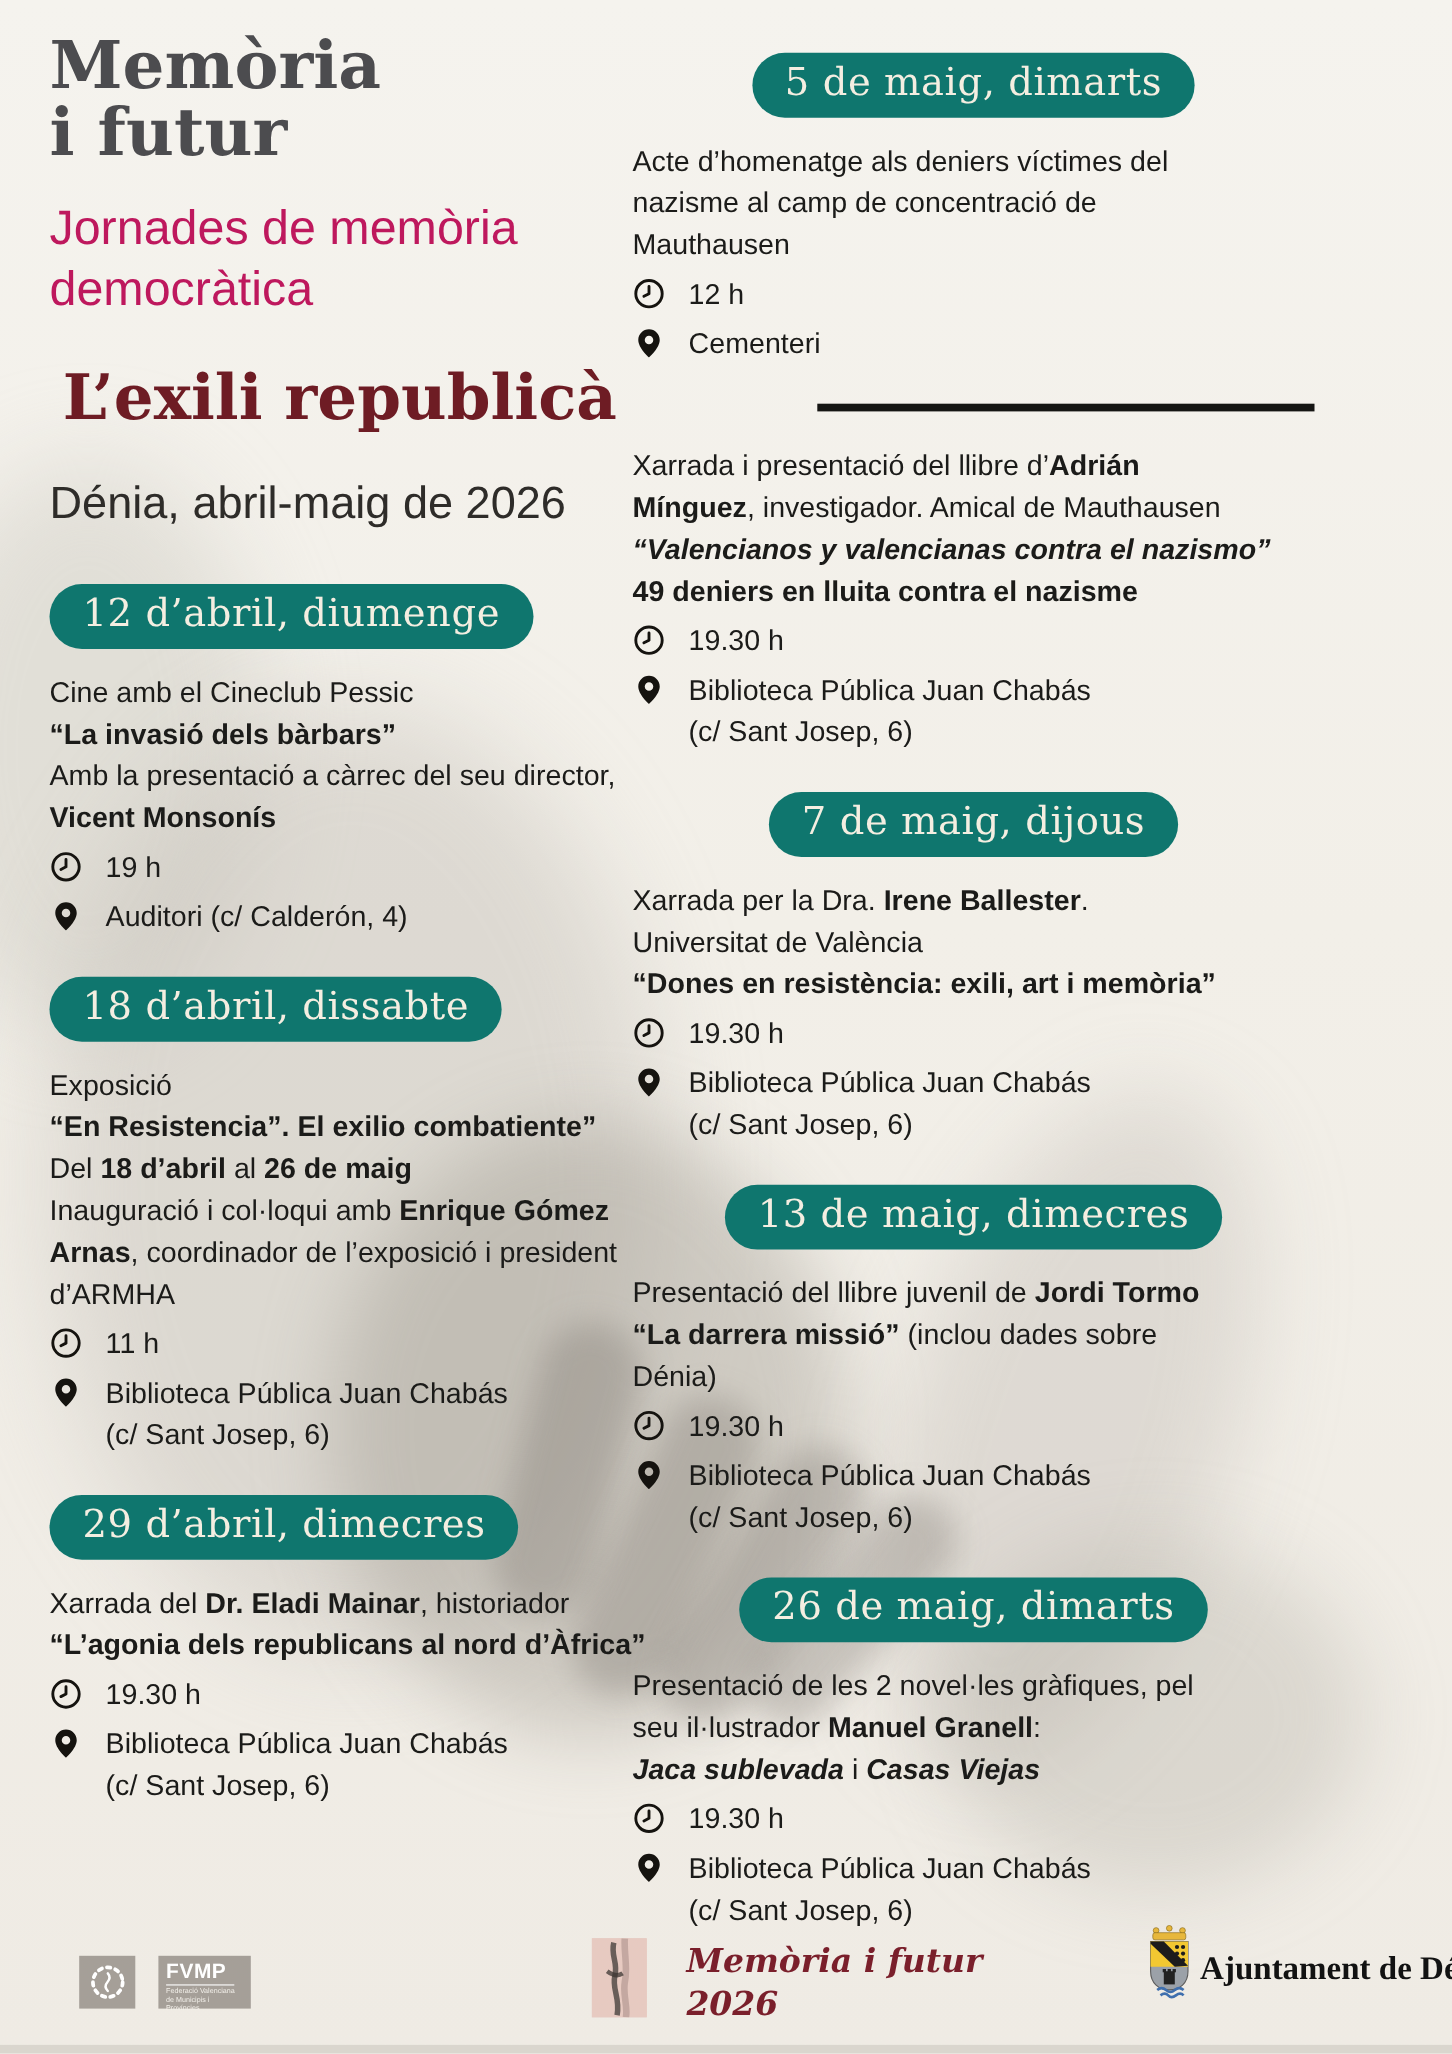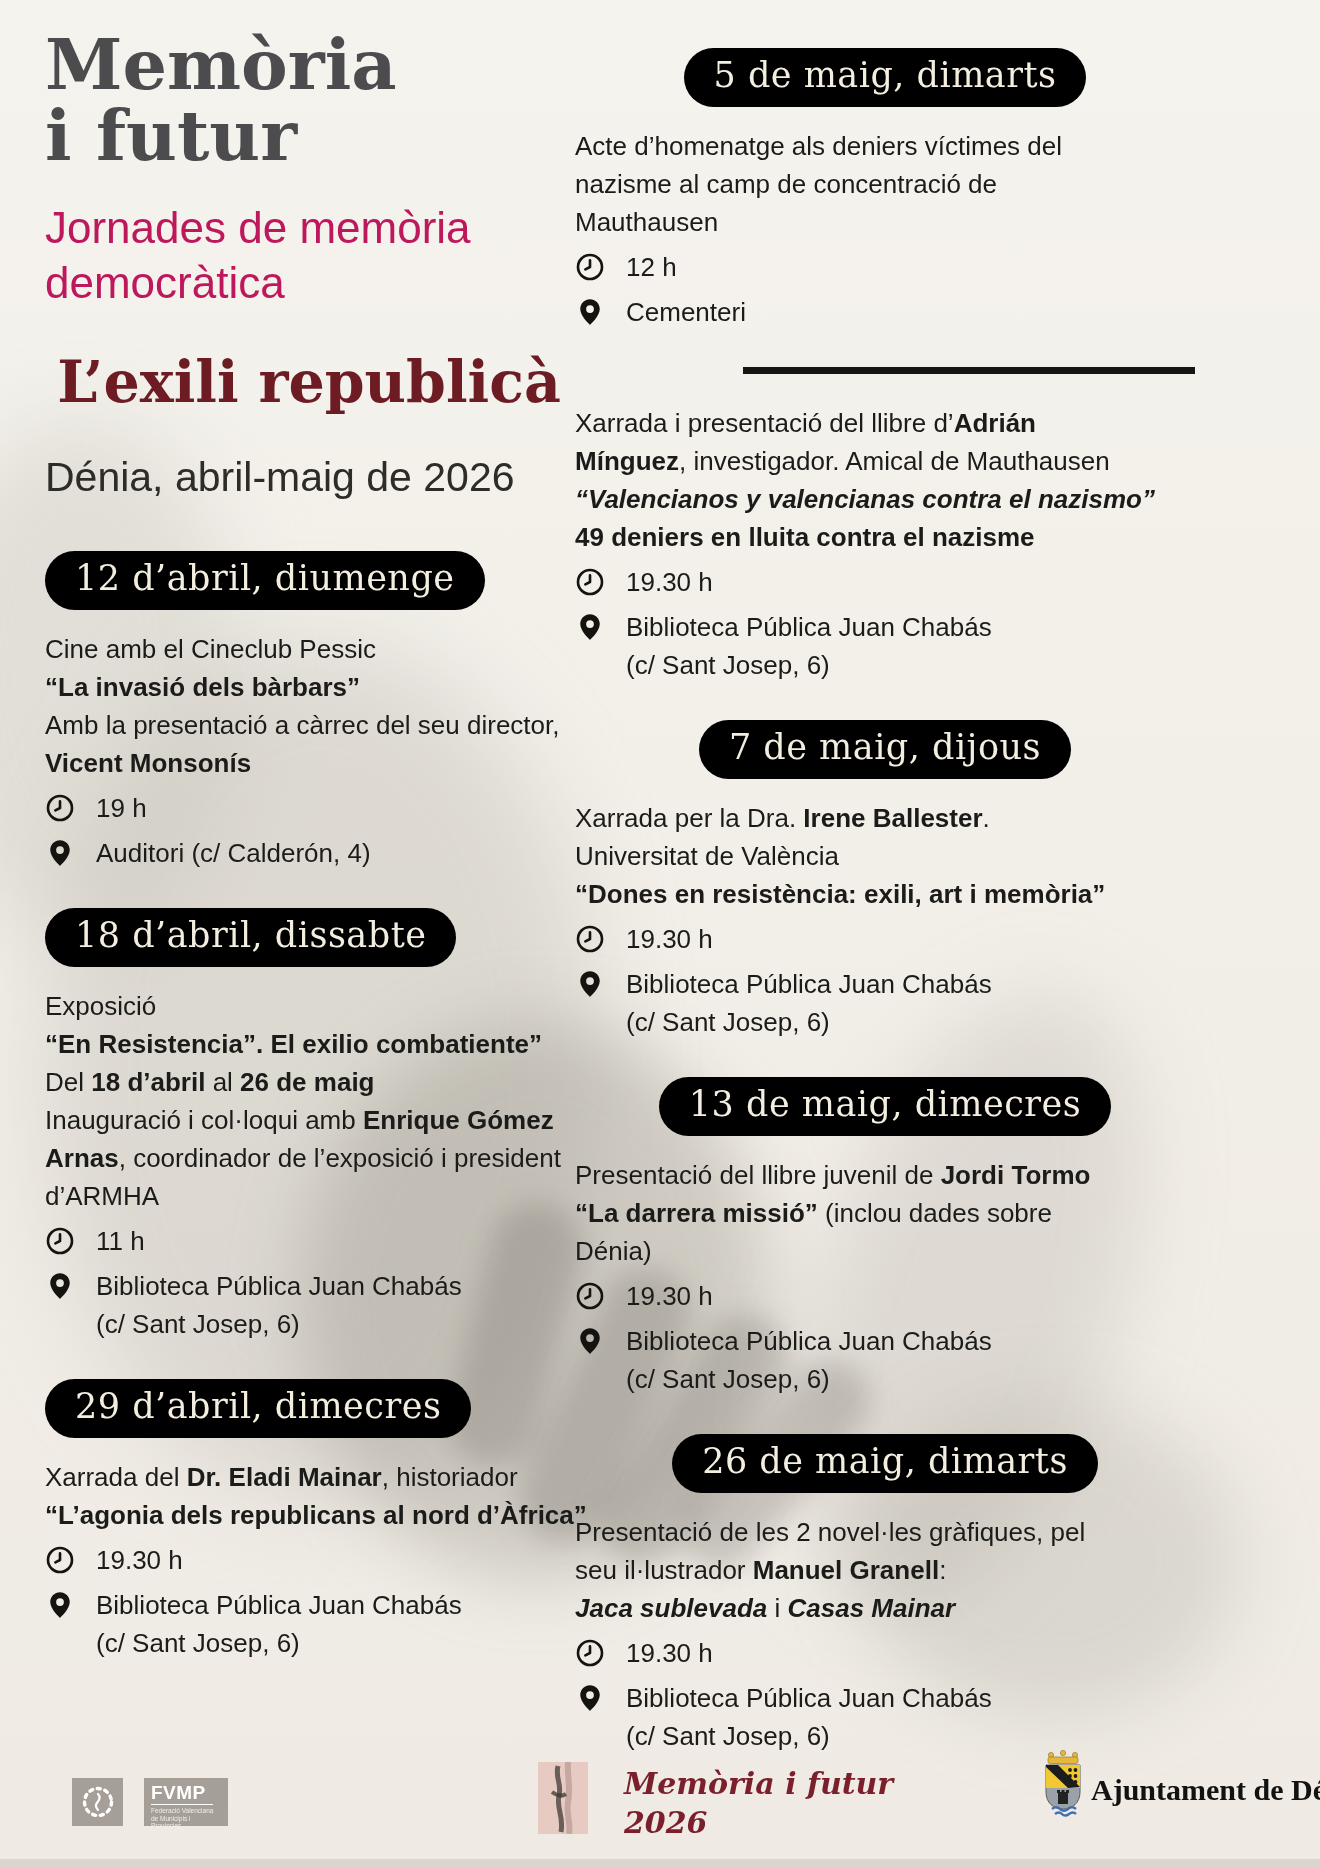--- a/index.html
+++ b/index.html
@@ -20,30 +20,30 @@
   .f1{left:470px;top:1200px;width:92px;height:270px;transform:rotate(14deg);}
   .f2{left:560px;top:1260px;width:90px;height:290px;transform:rotate(24deg);}
   .f3{left:650px;top:1300px;width:88px;height:280px;transform:rotate(32deg);}
   .f4{left:735px;top:1340px;width:80px;height:250px;transform:rotate(40deg);}
   .bottom-edge{position:absolute;left:0;right:0;bottom:0;height:8px;background:#c9c4bc;opacity:.55;}
 
   
   .col{position:absolute;z-index:2;}
   .col-left{left:45px;top:30px;width:528px;}
   .col-right{left:575px;top:48px;width:620px;}
-  .title{font-family:"DejaVu Serif",serif;font-weight:700;font-size:70px;line-height:1.01;color:#4c4c4f;margin:0 0 30px 0;white-space:nowrap;}
+  .title{font-family:"DejaVu Serif",serif;font-weight:700;font-size:60px;line-height:1.01;color:#4c4c4f;margin:0 0 30px 0;white-space:nowrap;}
   .subtitle{font-family:Liberation Sans, sans-serif;font-size:44px;line-height:1.24;color:#be185d;margin:0 0 42px 0;}
   .highlight{font-family:"DejaVu Serif",serif;font-weight:600;font-size:57px;line-height:1.05;color:#6e1c24;margin:0 0 42px 0;white-space:nowrap;text-align:center;}
   .place-date{font-family:Liberation Sans, sans-serif;font-size:41px;color:#2e2c29;margin:18px 0 50px 0;white-space:nowrap;}
 
   .event{margin-bottom:36px;}
   .pill-row{margin:0 0 20px 0;}
   .pill-row.center{text-align:center;}
   .pill{
-    display:inline-block;background:#000000;color:#f4eee1;
+    display:inline-block;background:#0f766e;color:#f4eee1;
     font-family:"DejaVu Serif",serif;font-size:35px;line-height:1;
     padding:10px 30px 14px 30px;border-radius:45px;letter-spacing:.5px;
   }
   .line{font-size:26px;line-height:38px;margin:0;white-space:nowrap;}
   .b{font-weight:700;}
   .i{font-style:italic;}
   .meta{display:flex;align-items:flex-start;gap:21px;margin-top:7px;}
   .meta svg{flex:0 0 30px;margin-top:4px;}
   .mtext{font-size:26px;line-height:38px;white-space:nowrap;}
   .divider{height:7px;background:#151513;width:452px;margin:16px 0 30px auto;}
@@ -243,21 +243,21 @@
           <div>
             <div class="mtext">Biblioteca Pública Juan Chabás</div>
             <div class="mtext">(c/ Sant Josep, 6)</div>
           </div>
         </div>
       </section>
       <section class="event">
         <div class="pill-row center"><span class="pill">26 de maig, dimarts</span></div>
         <p class="line"><span>Presentació de les 2 novel·les gràfiques, pel</span></p>
         <p class="line"><span>seu il·lustrador </span><span class="b ">Manuel Granell</span><span>:</span></p>
-        <p class="line"><span class="b i">Jaca sublevada</span><span> i </span><span class="b i">Casas Mainar</span></p>
+        <p class="line"><span class="b i">Jaca sublevada</span><span> i </span><span class="b i">Casas Viejas</span></p>
         <div class="meta">
           <svg width="30" height="30" viewBox="0 0 24 24" fill="none">
     <circle cx="12" cy="12" r="9.6" stroke="#15130f" stroke-width="2.1"></circle>
     <path d="M12 12 L12 6.7 M12 12 L8.3 13.9" stroke="#15130f" stroke-width="2.1" stroke-linecap="round"></path>
   </svg>
           <span class="mtext">19.30 h</span>
         </div>
         <div class="meta">
           <svg width="30" height="30" viewBox="0 0 24 24">
     <path fill-rule="evenodd" fill="#15130f" d="M12 1.8C7.7 1.8 4.2 5.3 4.2 9.6c0 5.9 7.8 12.6 7.8 12.6s7.8-6.7 7.8-12.6C19.8 5.3 16.3 1.8 12 1.8zM12 12.7a3.1 3.1 0 1 1 0-6.2 3.1 3.1 0 0 1 0 6.2z"></path>

